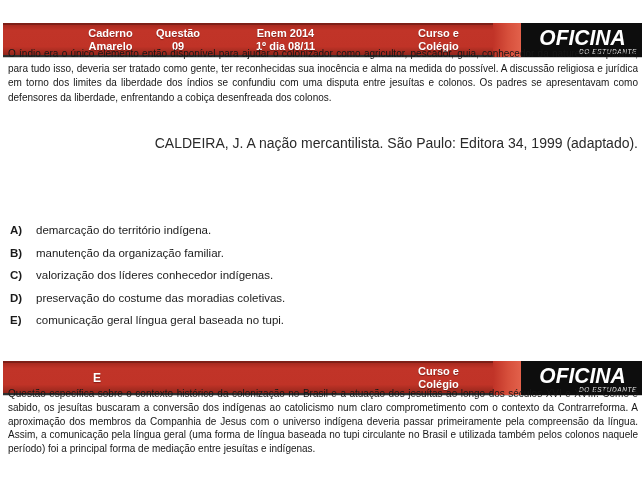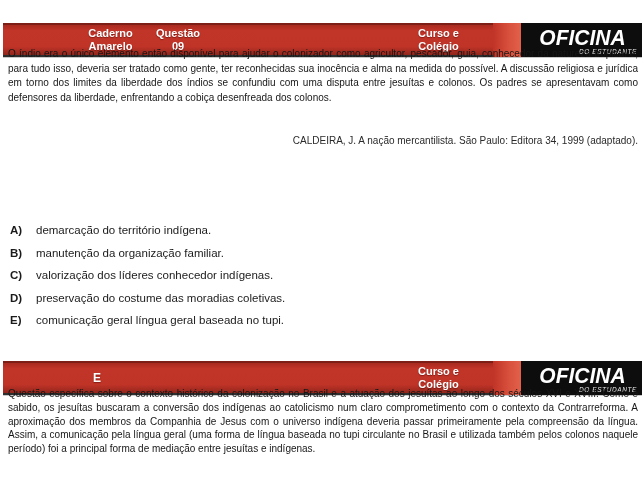--- a/index.html
+++ b/index.html
@@ -53,21 +53,21 @@
     font-size:6.5px; font-style:italic; letter-spacing:0.6px; color:#e8e8e8;
   }
 
   
   .text-block {
     position:absolute; left:8px; width:630px;
     font-size:10px; line-height:14.5px; text-align:justify; color:#171717;
   }
   .source-text  { top:47px; }
   .citation     { position:absolute; top:135px; left:8px; width:630px;
-                  font-size:10px; color:#2a2a2a; text-align:right; }
+                  font-size:14px; color:#2a2a2a; text-align:right; }
   .statement    { top:184px; }
 
   .options { position:absolute; top:224px; left:10px; width:620px; list-style:none; }
   .option  { display:flex; margin-bottom:9px; font-size:11.5px; line-height:13.5px; }
   .opt-label { font-weight:bold; width:26px; flex:0 0 26px; }
   .opt-text  { flex:1; }
 
   .explanation { top:387px; line-height:13.8px; }
 </style>
 </head>
@@ -76,20 +76,24 @@
 <div class="page">
 
   <header class="bar bar-1">
     <div class="bar-cell cell-caderno">
       <span>Caderno</span>
       <span>Amarelo</span>
     </div>
     <div class="bar-cell cell-questao">
       <span>Questão</span>
       <span>09</span>
+    </div>
+    <div class="bar-cell cell-enem">
+      <span>Enem 2014</span>
+      <span>1º dia 08/11</span>
     </div>
     <div class="bar-cell cell-curso">
       <span>Curso e</span>
       <span>Colégio</span>
     </div>
     <div class="logo-strip"></div>
     <div class="logo-box">
       <span class="logo-text">OFICINA</span>
       <span class="logo-sub">DO ESTUDANTE</span>
     </div>

